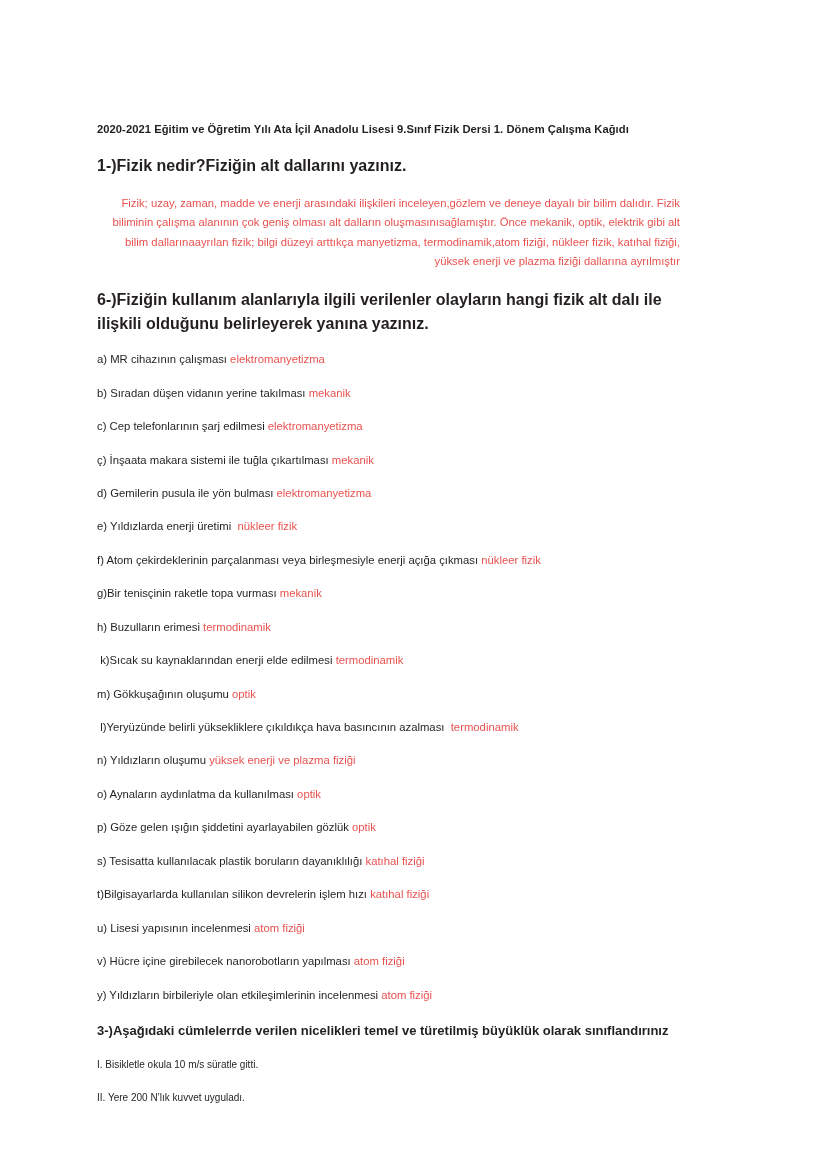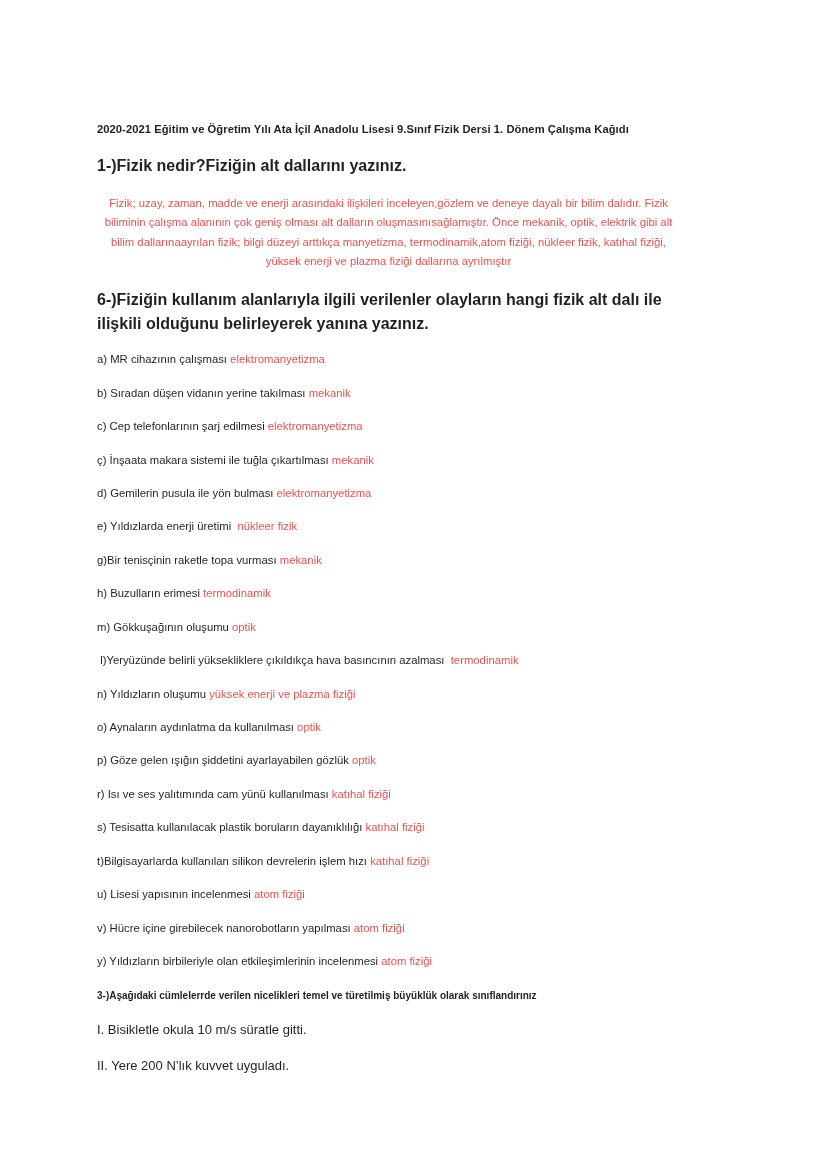--- a/index.html
+++ b/index.html
@@ -36,48 +36,48 @@
     line-height: 1.55;
     margin: 0 0 15px 0;
     max-width: 620px;
   }
   .answer-para {
     font-size: 11.3px;
     line-height: 1.72;
     color: #e8524f;
     margin: 0 0 16px 0;
     max-width: 637px;
-    text-align: center;
+    text-align: right;
   }
   .item-list {
     list-style: none;
     margin: 0;
     padding: 0;
   }
   .item {
     font-size: 11.3px;
     line-height: 1.35;
     margin: 0 0 18.2px 0;
     white-space: pre-wrap;
   }
   .item .prompt {
     color: #231f20;
   }
   .item .tag {
     color: #e8524f;
   }
   .sec3-heading {
-    font-size: 10px;
+    font-size: 13px;
     font-weight: bold;
     line-height: 1.5;
     margin: 0 0 18px 0;
     max-width: 640px;
   }
   .stmt {
-    font-size: 13px;
+    font-size: 10px;
     line-height: 1.35;
     margin: 0 0 19px 0;
   }
 </style>
 </head>
 <body>
 
 <div class="page">
 
   <p class="doc-title">2020-2021 Eğitim ve Öğretim Yılı Ata İçil  Anadolu Lisesi  9.Sınıf Fizik Dersi 1. Dönem Çalışma Kağıdı</p>
@@ -88,28 +88,29 @@
 
   <p class="q-heading">6-)Fiziğin kullanım alanlarıyla ilgili verilenler olayların hangi fizik alt dalı ile ilişkili olduğunu belirleyerek yanına yazınız.</p>
 
   <ul class="item-list" id="q2-list">
       <li class="item"><span class="prompt">a) MR cihazının çalışması </span><span class="tag">elektromanyetizma</span></li>
       <li class="item"><span class="prompt">b) Sıradan düşen vidanın yerine takılması </span><span class="tag">mekanik</span></li>
       <li class="item"><span class="prompt">c) Cep telefonlarının şarj edilmesi </span><span class="tag">elektromanyetizma</span></li>
       <li class="item"><span class="prompt">ç) İnşaata makara sistemi ile tuğla çıkartılması </span><span class="tag">mekanik</span></li>
       <li class="item"><span class="prompt">d) Gemilerin pusula ile yön bulması </span><span class="tag">elektromanyetizma</span></li>
       <li class="item"><span class="prompt">e) Yıldızlarda enerji üretimi  </span><span class="tag">nükleer fizik</span></li>
+      <li class="item"><span class="prompt">f) Atom çekirdeklerinin parçalanması veya birleşmesiyle enerji açığa çıkması </span><span class="tag">nükleer fizik</span></li>
       <li class="item"><span class="prompt">g)Bir tenisçinin raketle topa vurması </span><span class="tag">mekanik</span></li>
       <li class="item"><span class="prompt">h) Buzulların erimesi </span><span class="tag">termodinamik</span></li>
+      <li class="item"><span class="prompt"> k)Sıcak su kaynaklarından enerji elde edilmesi </span><span class="tag">termodinamik</span></li>
       <li class="item"><span class="prompt">m) Gökkuşağının oluşumu </span><span class="tag">optik</span></li>
       <li class="item"><span class="prompt"> l)Yeryüzünde belirli yüksekliklere çıkıldıkça hava basıncının azalması  </span><span class="tag">termodinamik</span></li>
       <li class="item"><span class="prompt">n) Yıldızların oluşumu </span><span class="tag">yüksek enerji ve plazma fiziği</span></li>
       <li class="item"><span class="prompt">o) Aynaların aydınlatma da kullanılması </span><span class="tag">optik</span></li>
       <li class="item"><span class="prompt">p) Göze gelen ışığın şiddetini ayarlayabilen gözlük </span><span class="tag">optik</span></li>
-      <li class="item"><span class="prompt">r) Isı ve ses yalıtımında cam yünü kullanılması </span><span class="tag">katıhal fiziği</span></li>
       <li class="item"><span class="prompt">s) Tesisatta kullanılacak plastik boruların dayanıklılığı </span><span class="tag">katıhal fiziği</span></li>
       <li class="item"><span class="prompt">t)Bilgisayarlarda kullanılan silikon devrelerin işlem hızı </span><span class="tag">katıhal fiziği</span></li>
       <li class="item"><span class="prompt">u) Lisesi yapısının incelenmesi </span><span class="tag">atom fiziği</span></li>
       <li class="item"><span class="prompt">v) Hücre içine girebilecek nanorobotların yapılması </span><span class="tag">atom fiziği</span></li>
       <li class="item"><span class="prompt">y) Yıldızların birbileriyle olan etkileşimlerinin incelenmesi </span><span class="tag">atom fiziği</span></li>
     </ul>
 
   <p class="sec3-heading">3-)Aşağıdaki cümlelerrde verilen nicelikleri temel ve türetilmiş büyüklük olarak sınıflandırınız</p>
 
   <div id="q3-list">

